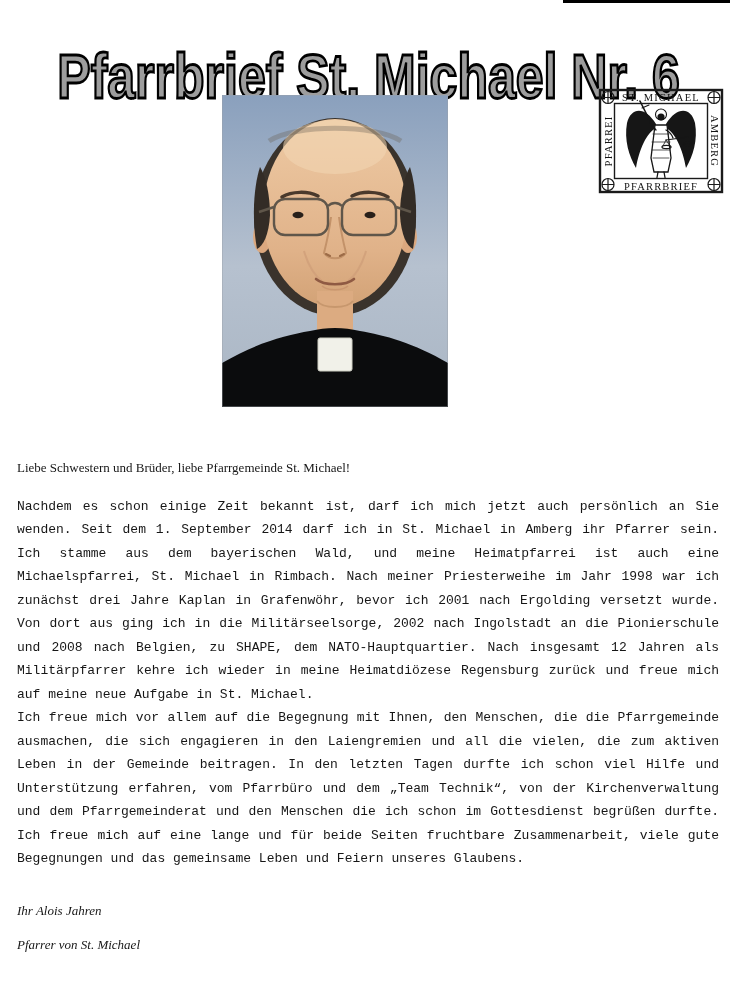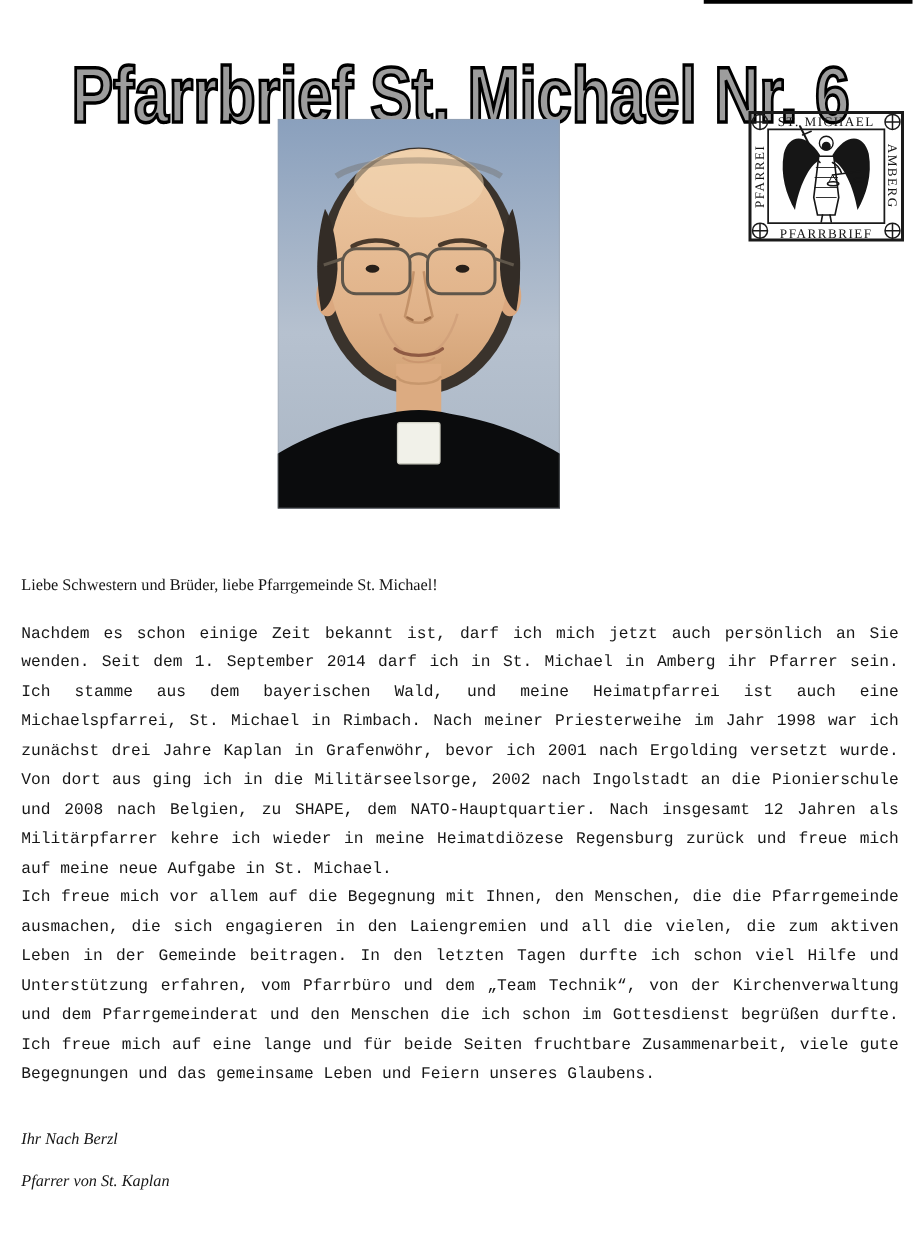--- a/index.html
+++ b/index.html
@@ -139,17 +139,17 @@
         <ellipse cx="89.5" cy="56" rx="4.5" ry="1.6"></ellipse>
         <path d="M60,84 L59,89.5 M66,84 L67,89.5"></path>
       </g>
     </svg>
   </div>
 
   <div class="letter">
     <p class="greeting">Liebe Schwestern und Brüder, liebe Pfarrgemeinde St. Michael!</p>
     <p class="para">Nachdem es schon einige Zeit bekannt ist, darf ich mich jetzt auch persönlich an Sie wenden.  Seit dem 1. September 2014 darf ich in St. Michael in Amberg ihr Pfarrer sein. Ich stamme aus dem bayerischen Wald, und meine Heimatpfarrei ist auch eine Michaelspfarrei, St. Michael in Rimbach. Nach meiner Priesterweihe im Jahr 1998 war ich zunächst drei Jahre Kaplan in Grafenwöhr, bevor ich 2001 nach Ergolding versetzt wurde. Von dort aus ging ich in die Militärseelsorge, 2002 nach Ingolstadt an die Pionierschule und 2008 nach Belgien, zu SHAPE, dem NATO-Hauptquartier. Nach insgesamt 12 Jahren als Militärpfarrer kehre ich wieder in meine Heimatdiözese Regensburg zurück und freue mich auf meine neue Aufgabe in St. Michael.</p>
     <p class="para">Ich freue mich vor allem auf die Begegnung mit Ihnen, den Menschen, die die Pfarrgemeinde ausmachen, die sich engagieren in den Laiengremien und all die vielen, die zum aktiven Leben in der Gemeinde beitragen. In den letzten Tagen durfte ich schon viel Hilfe und Unterstützung erfahren, vom Pfarrbüro und dem „Team Technik“, von der Kirchenverwaltung und dem Pfarrgemeinderat und den Menschen die ich schon im Gottesdienst begrüßen durfte. Ich freue mich auf eine lange und für beide Seiten fruchtbare Zusammenarbeit, viele gute Begegnungen und das gemeinsame Leben und Feiern unseres Glaubens.</p>
-    <p class="sig1">Ihr Nach Berzl</p>
-    <p class="sig2">Pfarrer von St. Kaplan</p>
+    <p class="sig1">Ihr Alois Jahren</p>
+    <p class="sig2">Pfarrer von St. Michael</p>
   </div>
 
 </div>
 
 </body></html>

